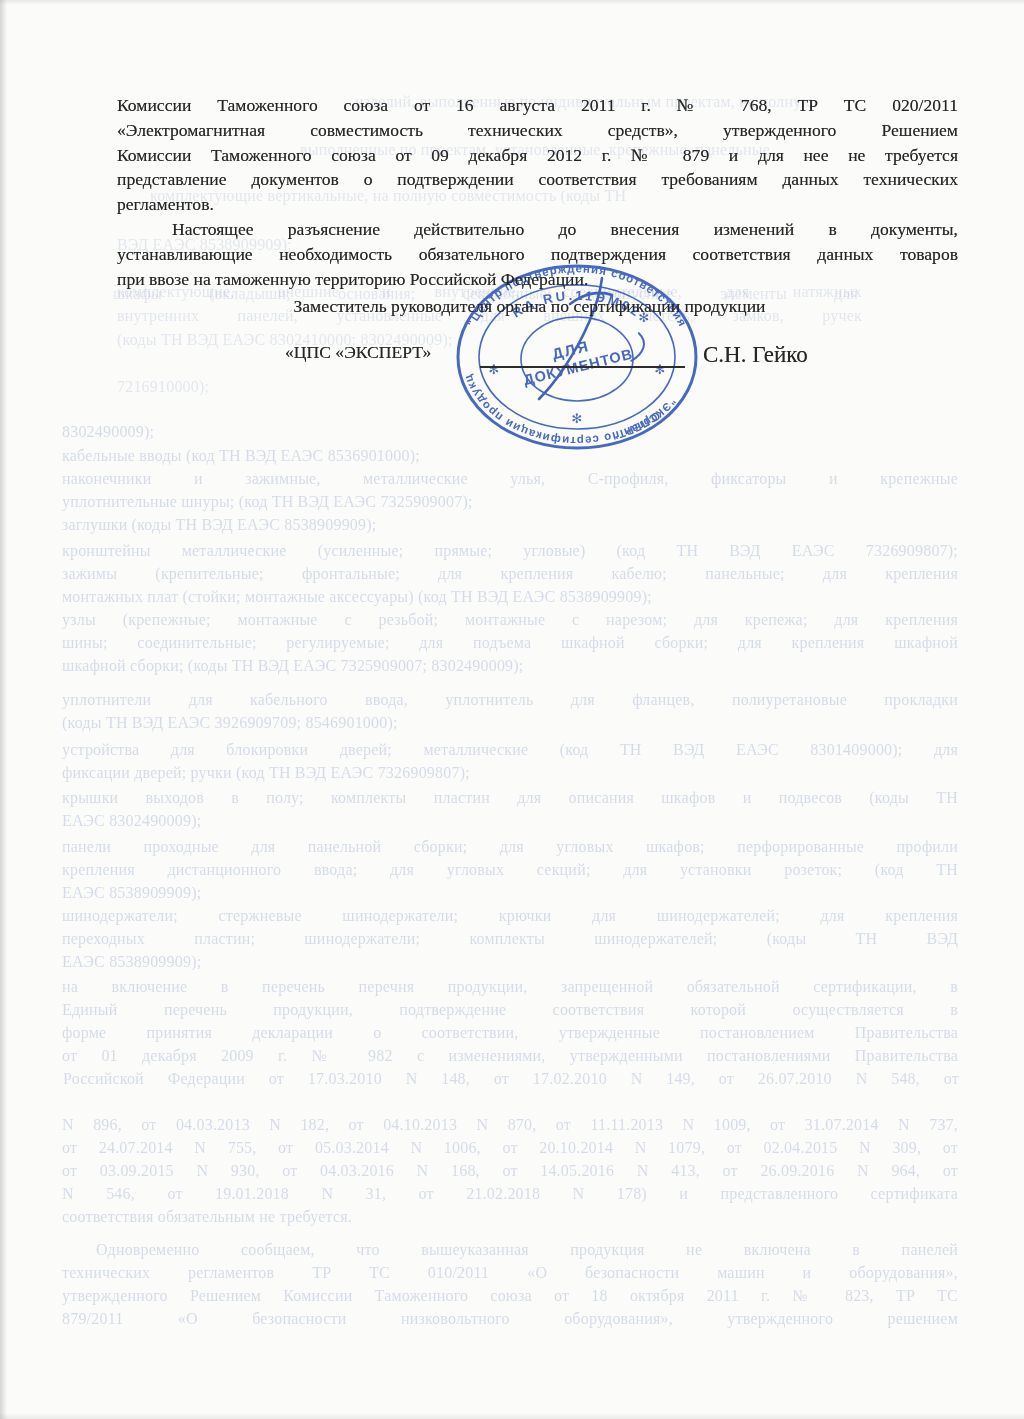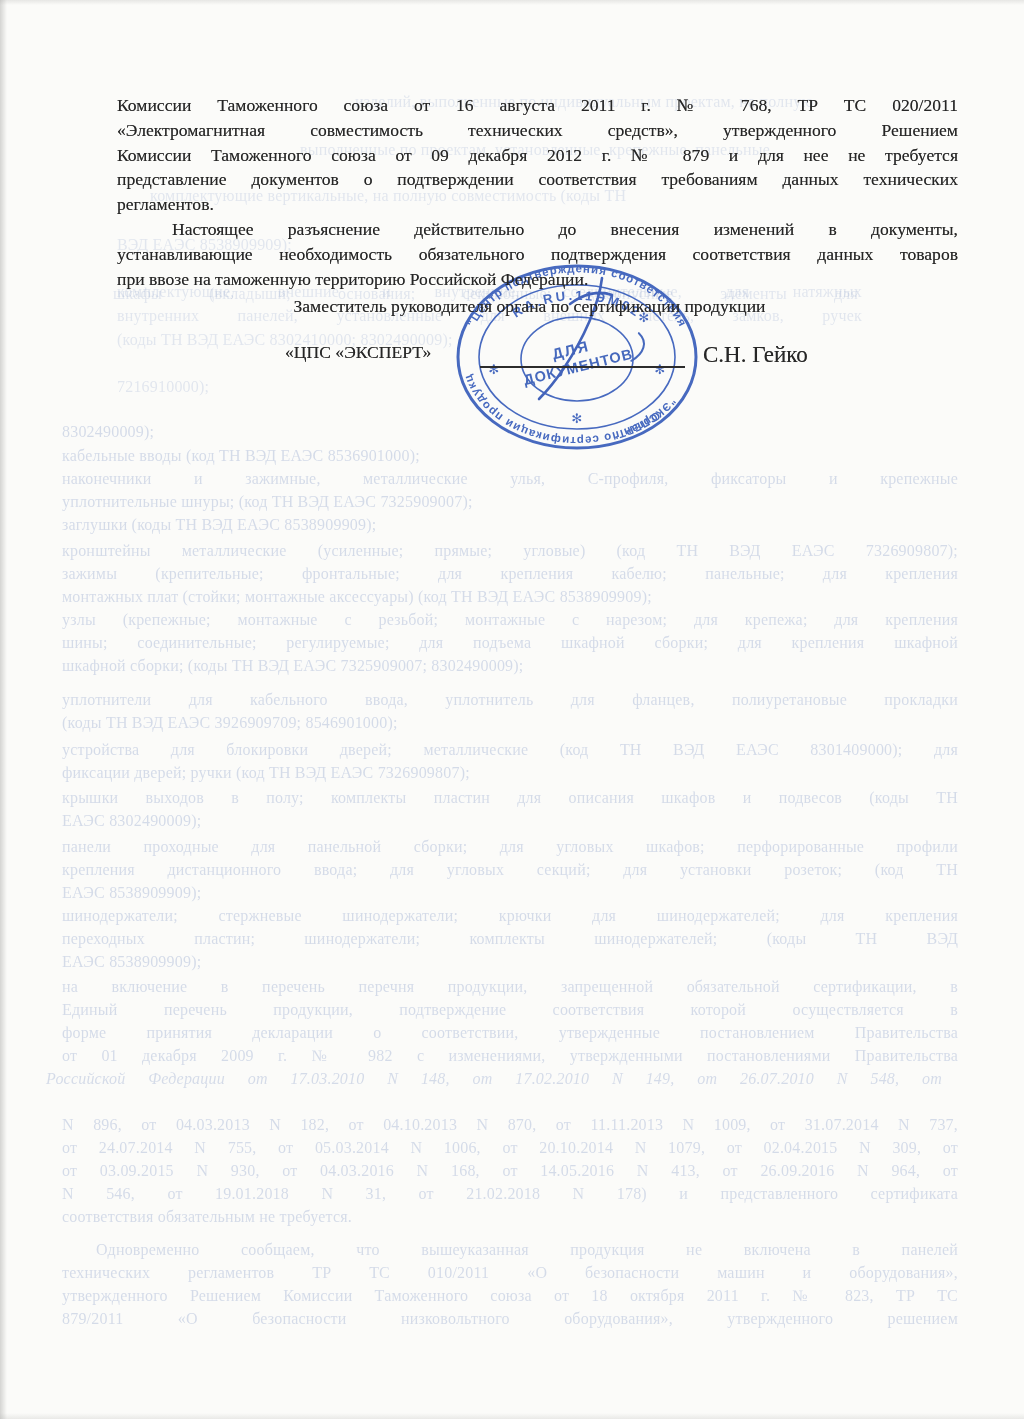--- a/index.html
+++ b/index.html
@@ -86,21 +86,21 @@
     <div class="bleed-line just" style="position: absolute; left: 62px; top: 837px; width: 896px;">панели проходные для панельной сборки; для угловых шкафов; перфорированные профили</div>
     <div class="bleed-line just" style="position: absolute; left: 62px; top: 860px; width: 896px;">крепления дистанционного ввода; для угловых секций; для установки розеток; (код ТН</div>
     <div class="bleed-line" style="position: absolute; left: 62px; top: 883px;">ЕАЭС 8538909909);</div>
     <div class="bleed-line just" style="position: absolute; left: 62px; top: 906px; width: 896px;">шинодержатели; стержневые шинодержатели; крючки для шинодержателей; для крепления</div>
     <div class="bleed-line just" style="position: absolute; left: 62px; top: 929px; width: 896px;">переходных пластин; шинодержатели; комплекты шинодержателей; (коды ТН ВЭД</div>
     <div class="bleed-line" style="position: absolute; left: 62px; top: 952px;">ЕАЭС 8538909909);</div>
     <div class="bleed-line just" style="position: absolute; left: 62px; top: 977px; width: 896px;">на включение в перечень перечня продукции, запрещенной обязательной сертификации, в</div>
     <div class="bleed-line just" style="position: absolute; left: 62px; top: 1000px; width: 896px;">Единый перечень продукции, подтверждение соответствия которой осуществляется в</div>
     <div class="bleed-line just" style="position: absolute; left: 62px; top: 1023px; width: 896px;">форме принятия декларации о соответствии, утвержденные постановлением Правительства</div>
     <div class="bleed-line just" style="position: absolute; left: 62px; top: 1046px; width: 896px;">от 01 декабря 2009 г. № 982 с изменениями, утвержденными постановлениями Правительства</div>
-    <div class="bleed-line just" style="position: absolute; left: 46px; top: 1069px; width: 896px; font-style: italic;">Российской Федерации от 17.03.2010 N 148, от 17.02.2010 N 149, от 26.07.2010 N 548, от</div>
+    <div class="bleed-line just" style="position: absolute; left: 63px; top: 1069px; width: 896px;">Российской Федерации от 17.03.2010 N 148, от 17.02.2010 N 149, от 26.07.2010 N 548, от</div>
     <div class="bleed-line just" style="position: absolute; left: 62px; top: 1115px; width: 896px;">N 896, от 04.03.2013 N 182, от 04.10.2013 N 870, от 11.11.2013 N 1009, от 31.07.2014 N 737,</div>
     <div class="bleed-line just" style="position: absolute; left: 62px; top: 1138px; width: 896px;">от 24.07.2014 N 755, от 05.03.2014 N 1006, от 20.10.2014 N 1079, от 02.04.2015 N 309, от</div>
     <div class="bleed-line just" style="position: absolute; left: 62px; top: 1161px; width: 896px;">от 03.09.2015 N 930, от 04.03.2016 N 168, от 14.05.2016 N 413, от 26.09.2016 N 964, от</div>
     <div class="bleed-line just" style="position: absolute; left: 62px; top: 1184px; width: 896px;">N 546, от 19.01.2018 N 31, от 21.02.2018 N 178) и представленного сертификата</div>
     <div class="bleed-line" style="position: absolute; left: 62px; top: 1207px; text-align: right;">соответствия обязательным не требуется.</div>
     <div class="bleed-line just" style="position: absolute; left: 96px; top: 1240px; width: 862px;">Одновременно сообщаем, что вышеуказанная продукция не включена в панелей</div>
     <div class="bleed-line just" style="position: absolute; left: 62px; top: 1263px; width: 896px;">технических регламентов ТР ТС 010/2011 «О безопасности машин и оборудования»,</div>
     <div class="bleed-line just" style="position: absolute; left: 62px; top: 1286px; width: 896px;">утвержденного Решением Комиссии Таможенного союза от 18 октября 2011 г. № 823, ТР ТС</div>
     <div class="bleed-line just" style="position: absolute; left: 62px; top: 1309px; width: 896px;">879/2011 «О безопасности низковольтного оборудования», утвержденного решением</div>
   </div>

